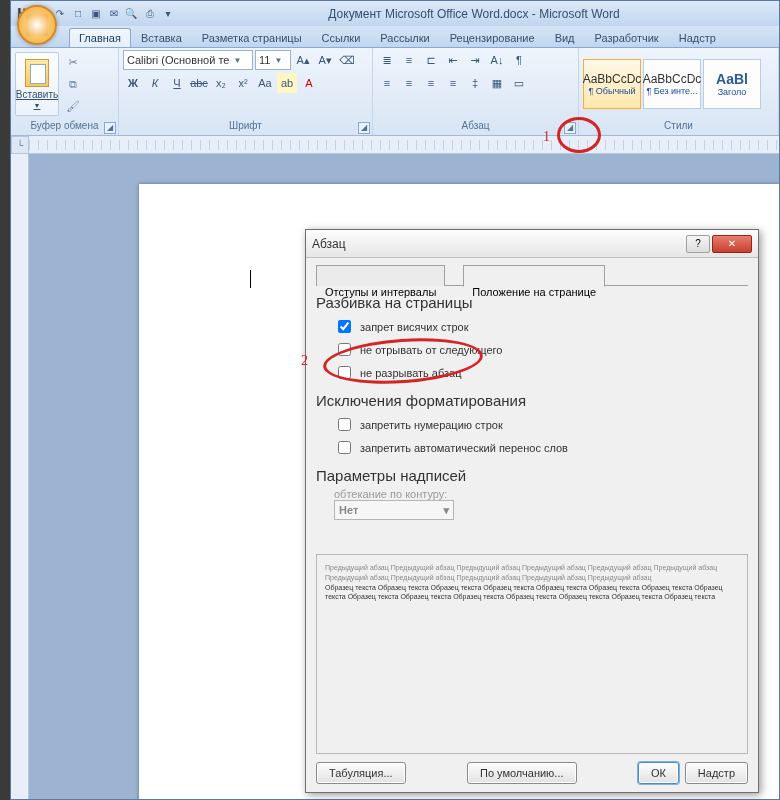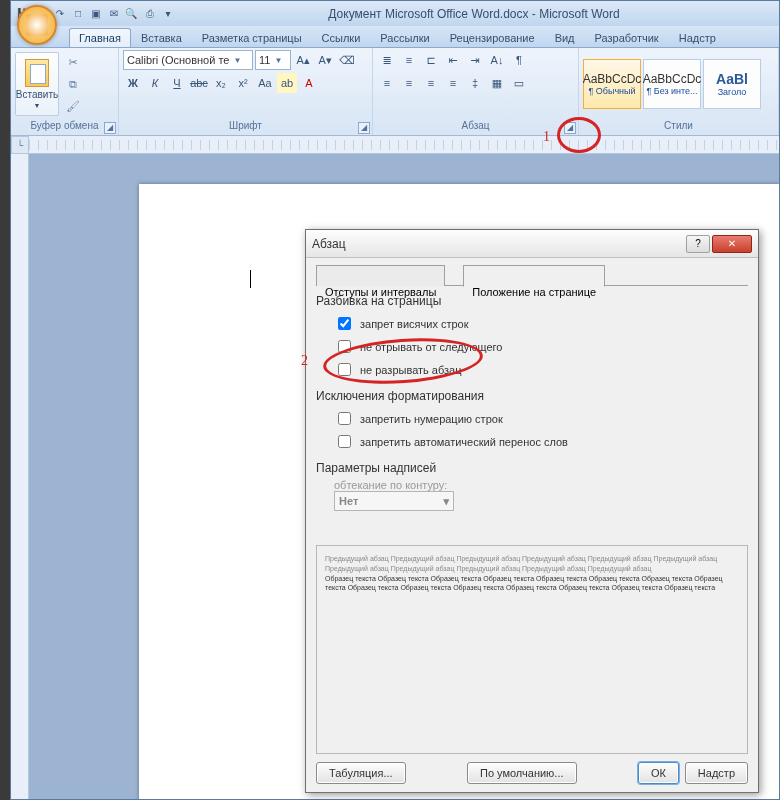--- a/index.html
+++ b/index.html
@@ -19,21 +19,21 @@
   .tab { padding:3px 9px 3px; font-size:11px; color:#33506f; border:1px solid transparent; border-bottom:none; cursor:pointer; }
   .tab.active { background:linear-gradient(#f2f7fc,#e5effa); border-color:#8aa9cc; border-radius:3px 3px 0 0; color:#1a3a63;}
   
   .ribbon { height:88px; background:linear-gradient(#eef4fc,#d8e5f4); border-bottom:1px solid #a2bad6; display:flex; position:relative; }
   .group { border-right:1px solid #c5d6ea; display:flex; flex-direction:column; position:relative; }
   .group .body { flex:1; display:flex; align-items:center; padding:2px 4px; gap:2px; }
   .group .label { height:15px; text-align:center; font-size:10px; color:#547199; position:relative;}
   .launcher { position:absolute; right:2px; bottom:1px; width:12px; height:12px; border:1px solid #8aa9cc; font-size:8px; line-height:9px; color:#547199; text-align:center; background:#e9f1fa; }
 
   .clipboard { width:108px; }
-  .paste-btn { width:44px; height:64px; background:linear-gradient(#fdfdfe,#ebf2fa); border:1px solid #b9cde5; border-radius:2px; display:flex; flex-direction:column; align-items:center; justify-content:center; gap:2px; font-size:10px; color:#33506f;}
+  .paste-btn { width:44px; height:64px; background:linear-gradient(#fdfdfe,#ebf2fa); border:1px solid #b9cde5; border-radius:2px; display:flex; flex-direction:column; align-items:center; justify-content:center; gap:2px; font-size:10px; color:#33506f;text-decoration:underline;}
   .paste-icon{ width:24px; height:28px; background:linear-gradient(#ffe9a5,#f7c958); border:1px solid #cc9b3a; position:relative;}
   .paste-icon::before{content:""; position:absolute; left:4px; top:4px; width:14px; height:18px; background:#fff; border:1px solid #8aa9cc;}
   .side-btns{ display:flex; flex-direction:column; gap:2px; margin-left:2px;}
   .smbtn{ width:20px; height:20px; border:1px solid transparent; display:flex; align-items:center; justify-content:center; font-size:11px; color:#6b84a3;}
 
   .fontgrp{ width:254px; }
   .fontgrp .body{ flex-direction:column; align-items:flex-start; gap:3px;}
   .frow{ display:flex; gap:2px; align-items:center; }
   .combo{ height:20px; border:1px solid #9bb3d0; background:#fff; display:flex; align-items:center; padding:0 3px; font-size:11px; color:#333; }
   .combo .arrow{margin-left:4px; color:#547199; font-size:8px;}
@@ -68,21 +68,21 @@
   .dialog{ position:absolute; left:294px; top:228px; width:454px; height:564px; background:#f0f0f0; border:1px solid #707070; box-shadow:2px 2px 8px rgba(0,0,0,.4); z-index:15; display:flex; flex-direction:column;}
   .dlg-title{ height:28px; background:linear-gradient(#fdfdfe,#e6e6e6); border-bottom:1px solid #c0c0c0; display:flex; align-items:center; padding:0 6px; }
   .dlg-title .t{ flex:1; font-size:12px; color:#333;}
   .dlg-title .hbtn{ width:24px; height:18px; border:1px solid #a0a0a0; background:linear-gradient(#f5f5f5,#dcdcdc); margin-left:2px; display:flex; align-items:center; justify-content:center; font-size:10px; border-radius:2px;}
   .dlg-title .close{ width:40px; background:linear-gradient(#e97c6f,#c7402d); color:#fff; border-color:#90271a;}
   .dlg-body{ flex:1; padding:6px 10px 8px; display:flex; flex-direction:column; }
   .dlg-tabs{ display:flex; height:22px; border-bottom:1px solid #a0a0a0; }
   .dlg-tab{ padding:20px 8px 0; border:1px solid #a0a0a0; border-bottom:none; background:#ebebeb; margin-right:18px; position:relative; top:1px; font-size:11px; cursor:pointer;text-align:center;}
   .dlg-tab.active{ background:#f0f0f0; border-bottom:1px solid #f0f0f0;}
   .gbox{ margin-top:8px; }
-  .gtitle{ font-size:12px; color:#333; margin-bottom:4px; }
+  .gtitle{ font-size:15px; color:#333; margin-bottom:4px; }
   .chk{ display:flex; align-items:center; gap:6px; padding:2px 0 2px 18px; font-size:11px; color:#333;}
   .chk input{ width:13px; height:13px; }
   .ddl{ display:inline-flex; height:20px; border:1px solid #b5b5b5; background:#f6f6f6; align-items:center; padding:0 4px; font-size:11px; color:#888; width:120px; justify-content:space-between; margin-left:18px;font-weight:bold;}
   .preview{ flex:1; border:1px solid #b8b8b8; margin-top:4px; padding:8px; font-size:7px; color:#8a8a8a; line-height:1.4; overflow:hidden;}
   .preview .drk{ color:#333;}
   .dlg-btns{ display:flex; gap:6px; padding-top:8px; align-items:center;}
   .dlg-btns .sp{flex:1;}
   .btn{ height:22px; padding:0 12px; border:1px solid #8a8a8a; background:linear-gradient(#fdfdfd,#e2e2e2); border-radius:3px; font-size:11px; color:#333; display:inline-flex; align-items:center; box-shadow:inset 0 0 0 1px #fff;}
   .btn.def{ border-color:#4a8acb; box-shadow:0 0 0 1px #7fb1e0, inset 0 0 0 1px #fff;}
 </style>

